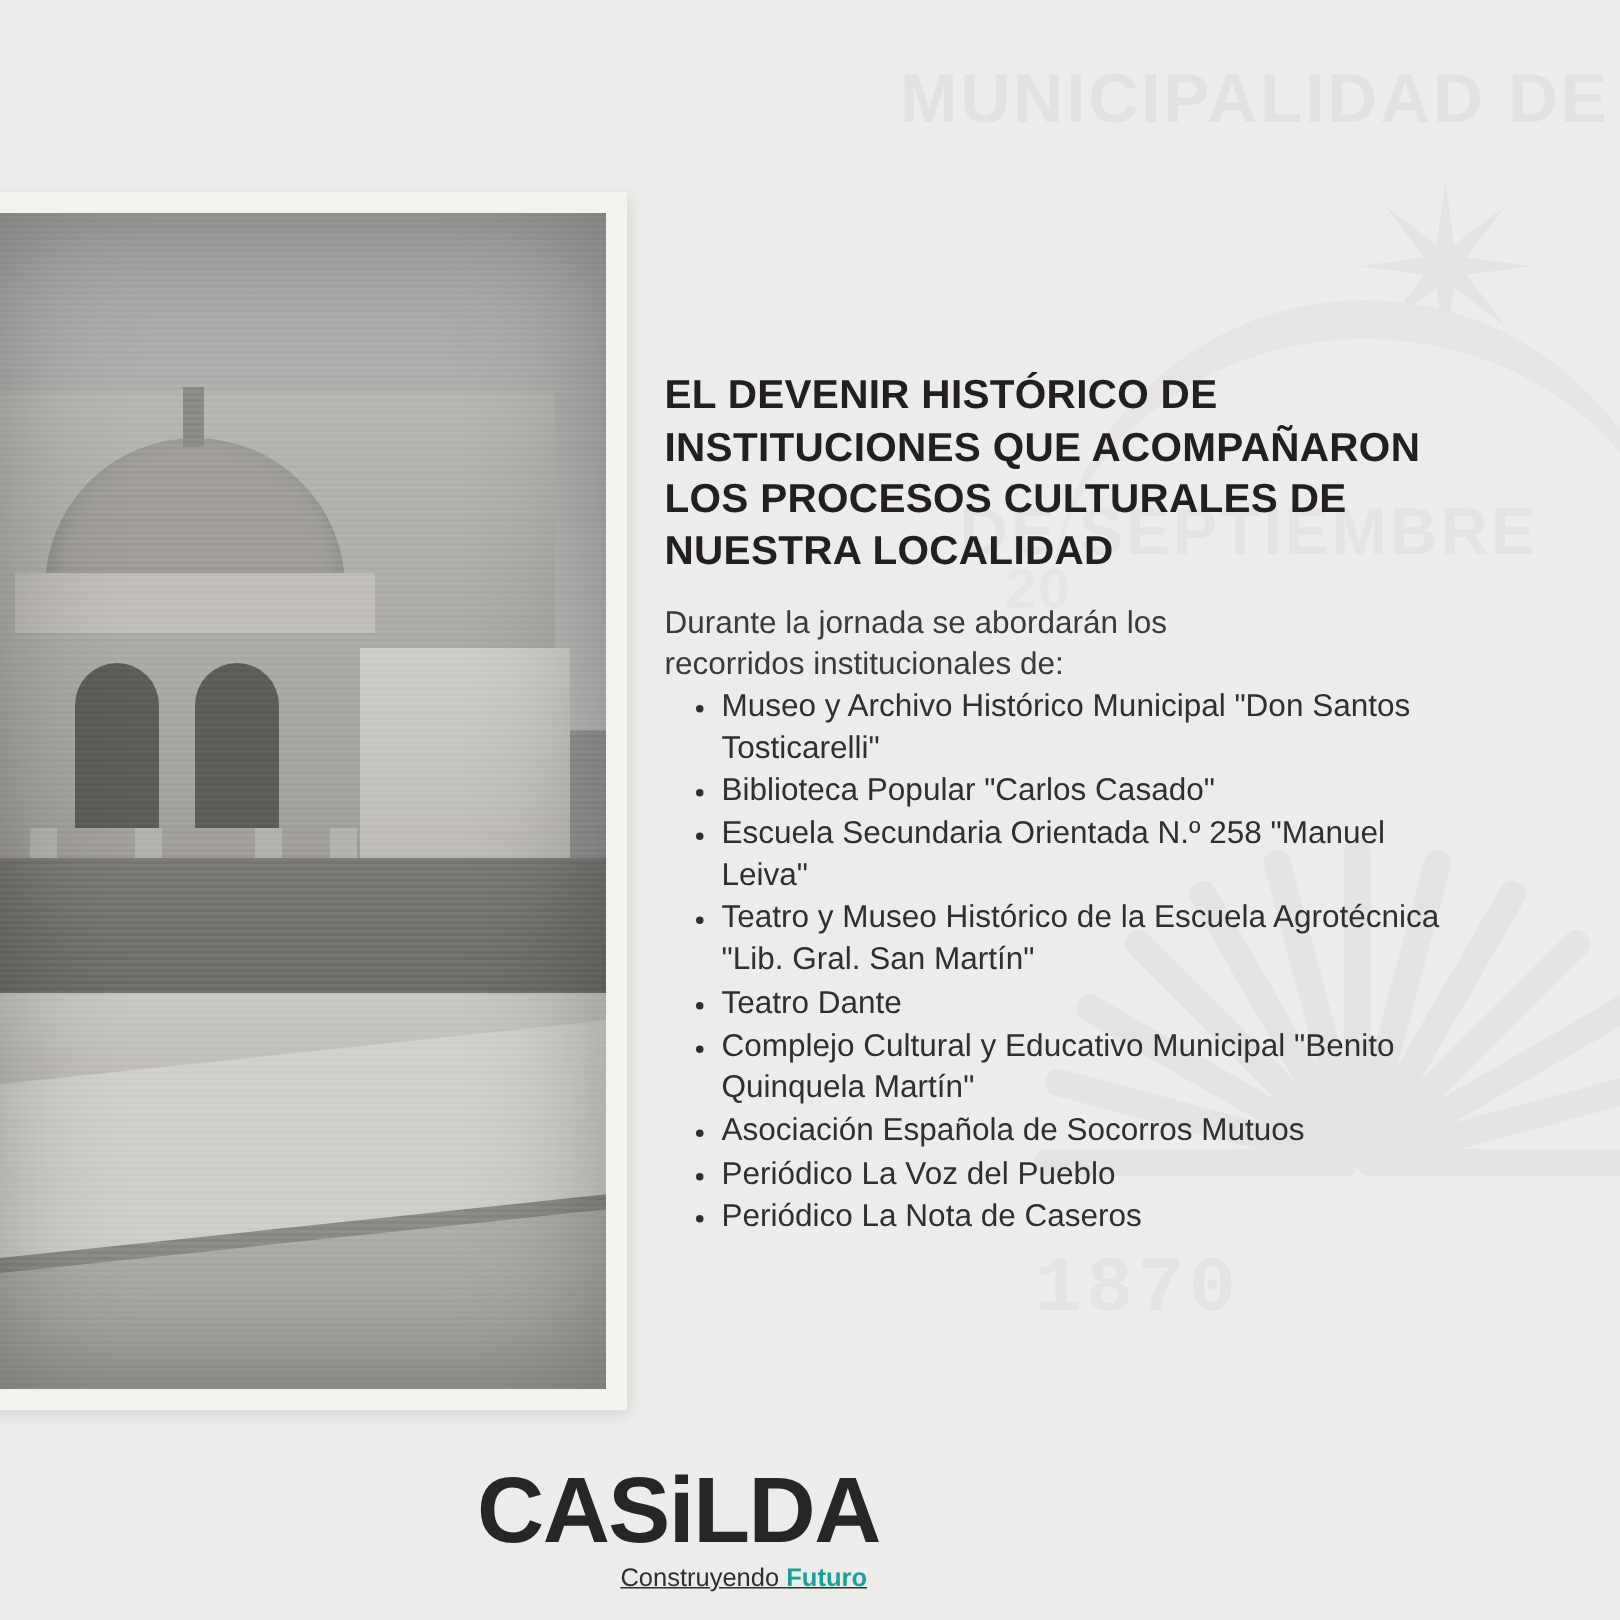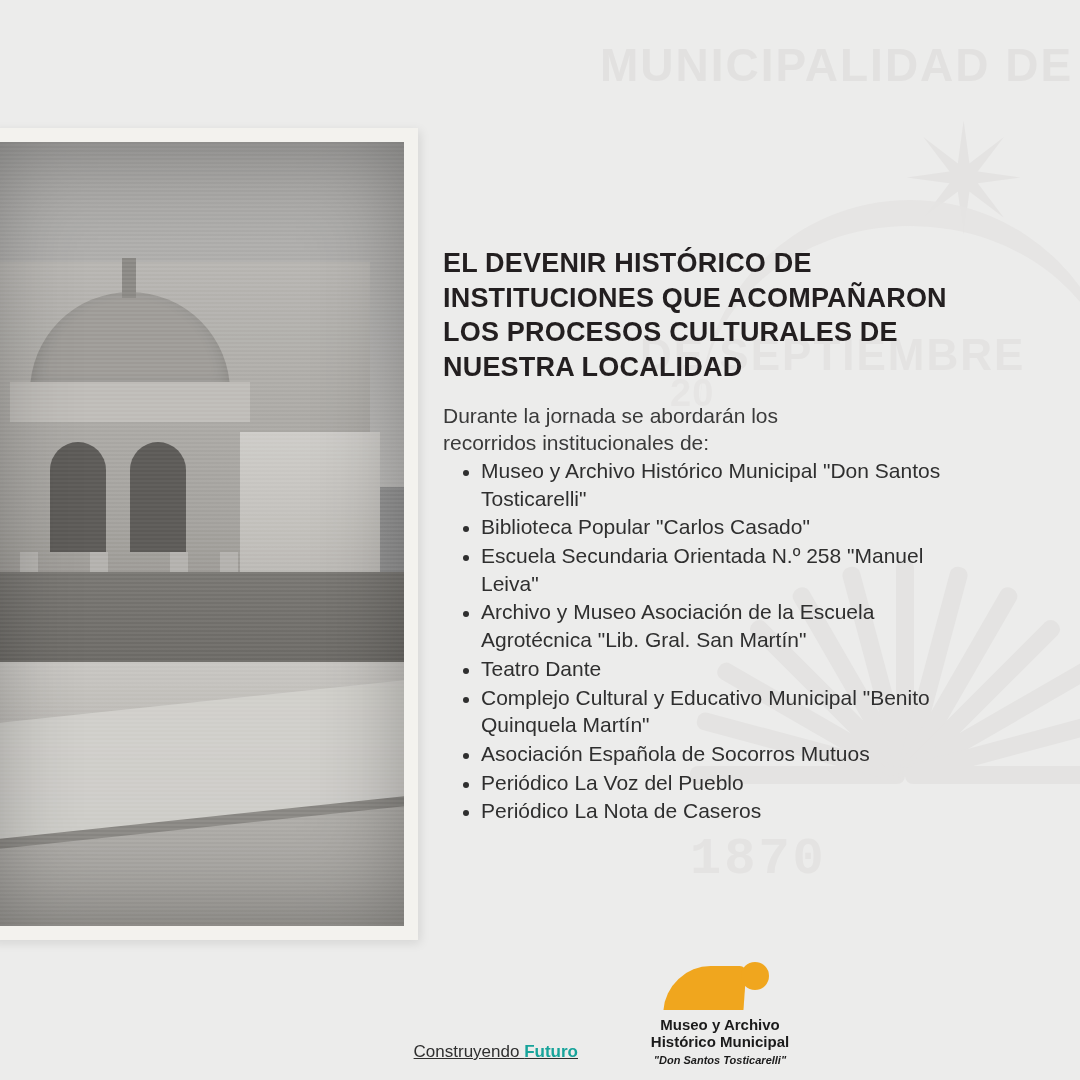--- a/index.html
+++ b/index.html
@@ -369,40 +369,32 @@
   </div>
 </div>
 
 <div class="content">
   <h1 class="headline">EL DEVENIR HISTÓRICO DE INSTITUCIONES QUE ACOMPAÑARON LOS PROCESOS CULTURALES DE NUESTRA LOCALIDAD</h1>
   <p class="subline">Durante la jornada se abordarán los recorridos institucionales de:</p>
   <ul class="list" id="inst-list">
       <li>Museo y Archivo Histórico Municipal "Don Santos Tosticarelli"</li>
       <li>Biblioteca Popular "Carlos Casado"</li>
       <li>Escuela Secundaria Orientada N.º 258 "Manuel Leiva"</li>
-      <li>Archivo y Museo Asociación de la Escuela Agrotécnica "Lib. Gral. San Martín"</li>
+      <li>Teatro y Museo Histórico de la Escuela Agrotécnica "Lib. Gral. San Martín"</li>
       <li>Teatro Dante</li>
       <li>Complejo Cultural y Educativo Municipal "Benito Quinquela Martín"</li>
       <li>Asociación Española de Socorros Mutuos</li>
       <li>Periódico La Voz del Pueblo</li>
       <li>Periódico La Nota de Caseros</li>
     </ul>
 </div>
 
 <div class="footer">
 
   <div class="casilda-logo">
+    <div class="casilda-word">CASiLDA</div>
     <div class="casilda-tag">
       <span>Construyendo </span><span class="accent">Futuro</span>
     </div>
   </div>
 
-  <div class="museo-logo">
-    <div class="museo-mark">
-      <div class="hill"></div>
-      <div class="sun"></div>
-    </div>
-    <div class="museo-name">Museo y Archivo</div>
-    <div class="museo-name">Histórico Municipal</div>
-    <div class="museo-sub">"Don Santos Tosticarelli"</div>
-  </div>
 
 </div>
 
 </body></html>

